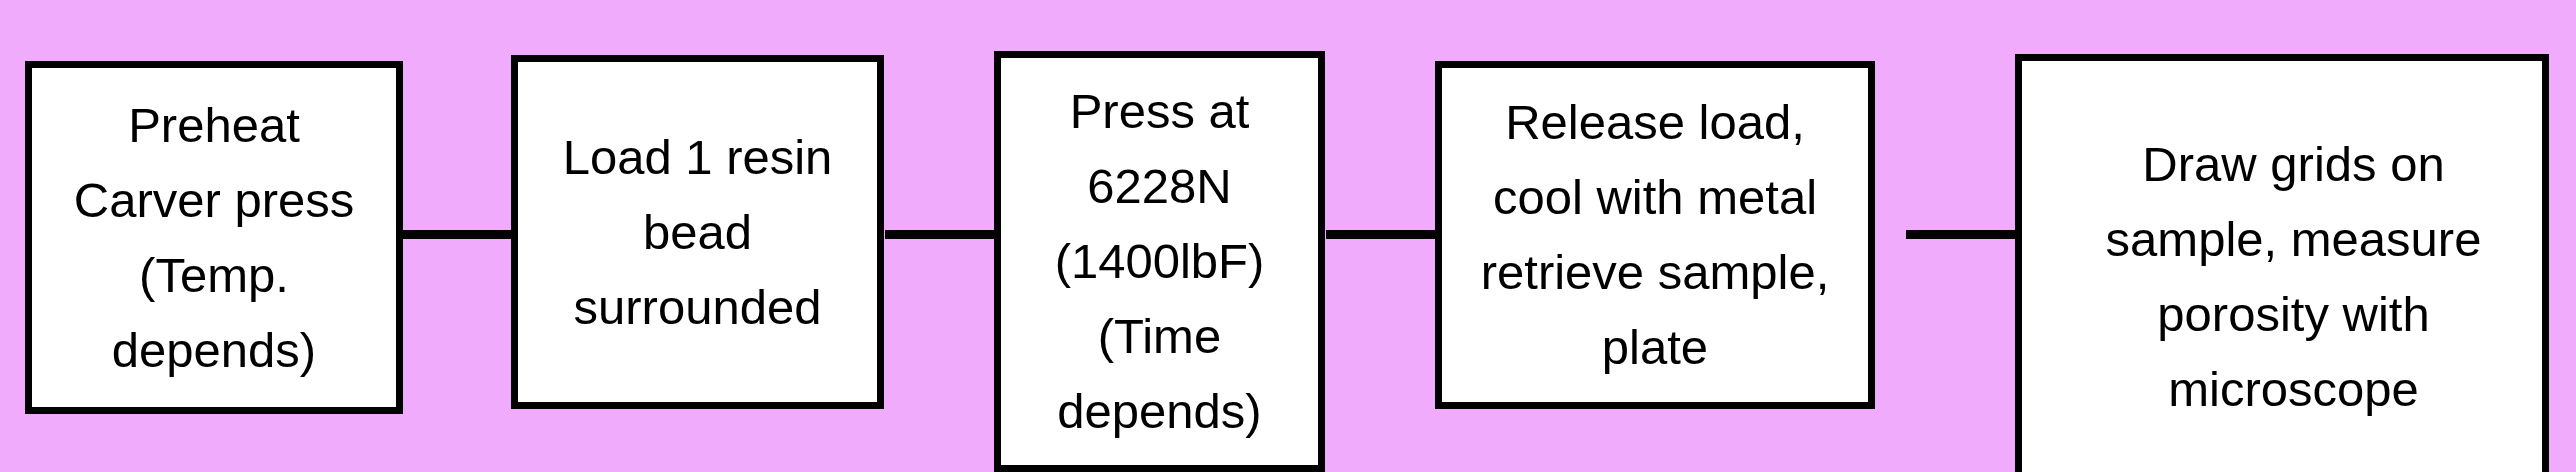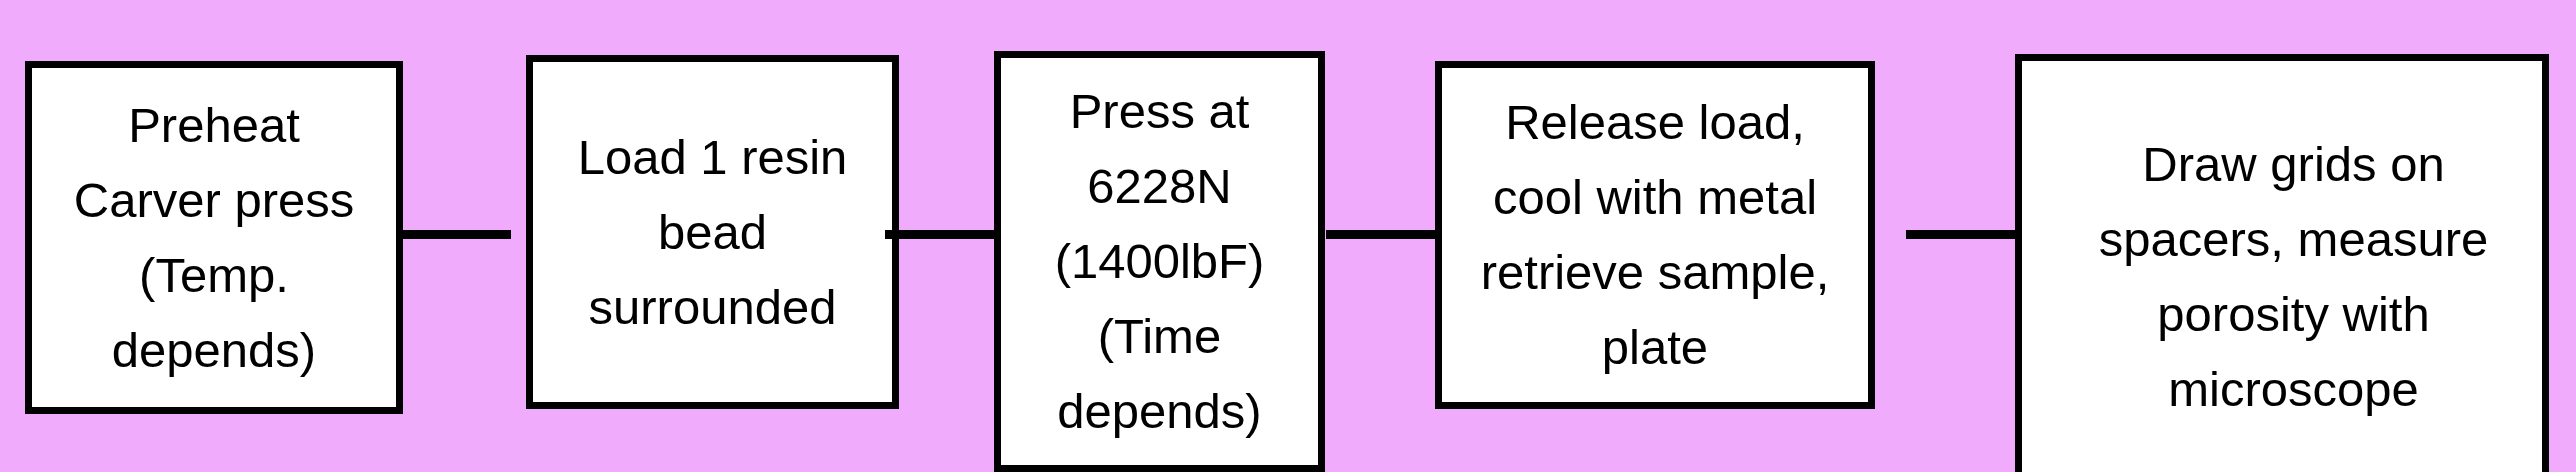--- a/index.html
+++ b/index.html
@@ -34,21 +34,21 @@
     display: block;
   }
   .connector {
     position: absolute;
     height: 9px;
     background: #000000;
     top: 230px;
   }
   
   #box1 { left: 25px;   top: 61px; width: 378px; height: 353px; }
-  #box2 { left: 511px;  top: 55px; width: 373px; height: 354px; margin-left: 15px; }
+  #box2 { left: 511px;  top: 55px; width: 373px; height: 354px; }
   #box3 { left: 994px; top: 23px; width: 331px; height: 421px; margin-top: 28px; }
   #box4 { left: 1435px; top: 61px; width: 440px; height: 348px; }
   #box5 { left: 2015px; top: 54px; width: 534px; height: 445px; padding-left: 23px; }
   #conn1 { left: 403px;  width: 108px; }
   #conn2 { left: 885px; width: 110px; }
   #conn3 { left: 1326px; width: 109px; }
   #conn4 { left: 1906px; width: 109px; }
 </style>
 </head>
 <body>
@@ -86,19 +86,19 @@
     <span class="flow-line">Release load,</span>
     <span class="flow-line">cool with metal</span>
     <span class="flow-line">retrieve sample,</span>
     <span class="flow-line">plate</span>
   </div>
 
   <div id="conn4" class="connector"></div>
 
   <div id="box5" class="flow-box">
     <span class="flow-line">Draw grids on</span>
-    <span class="flow-line">spacers, measure</span>
+    <span class="flow-line">sample, measure</span>
     <span class="flow-line">porosity with</span>
     <span class="flow-line">microscope</span>
   </div>
 
 </div>
 
 
 </body></html>

